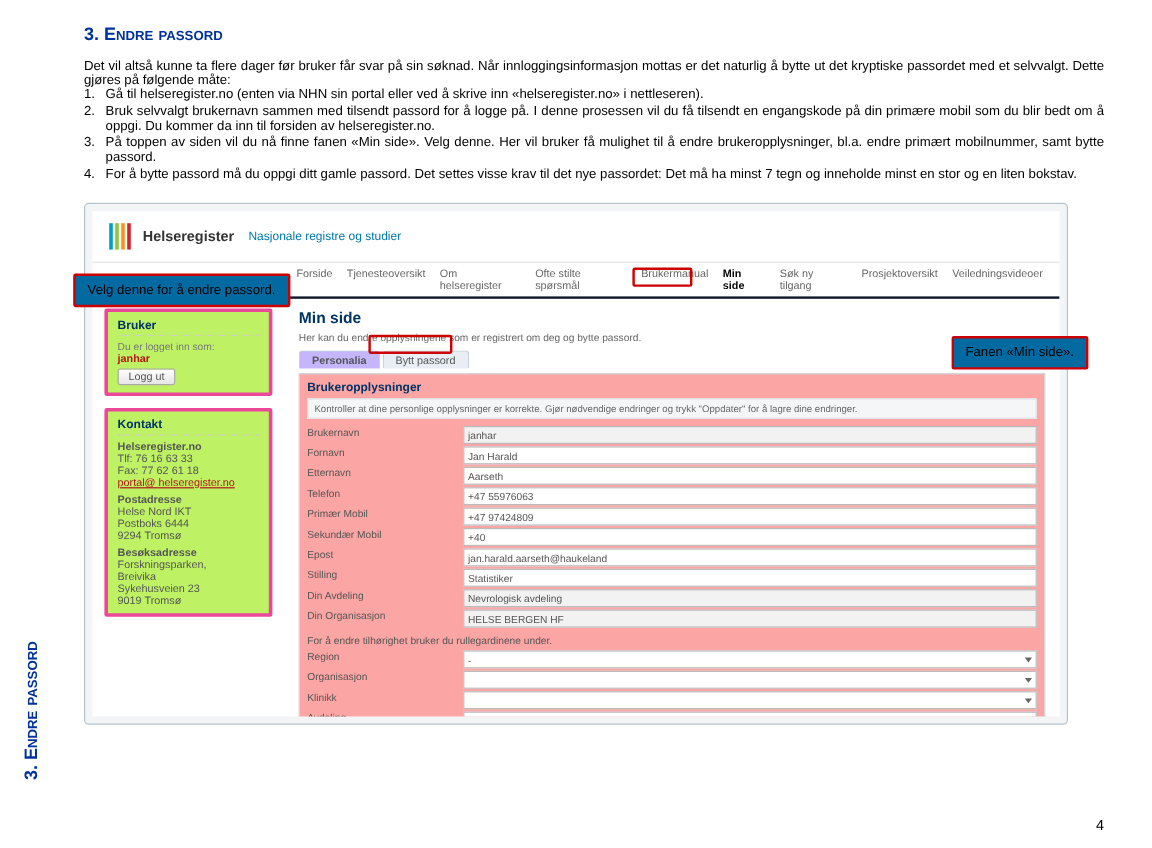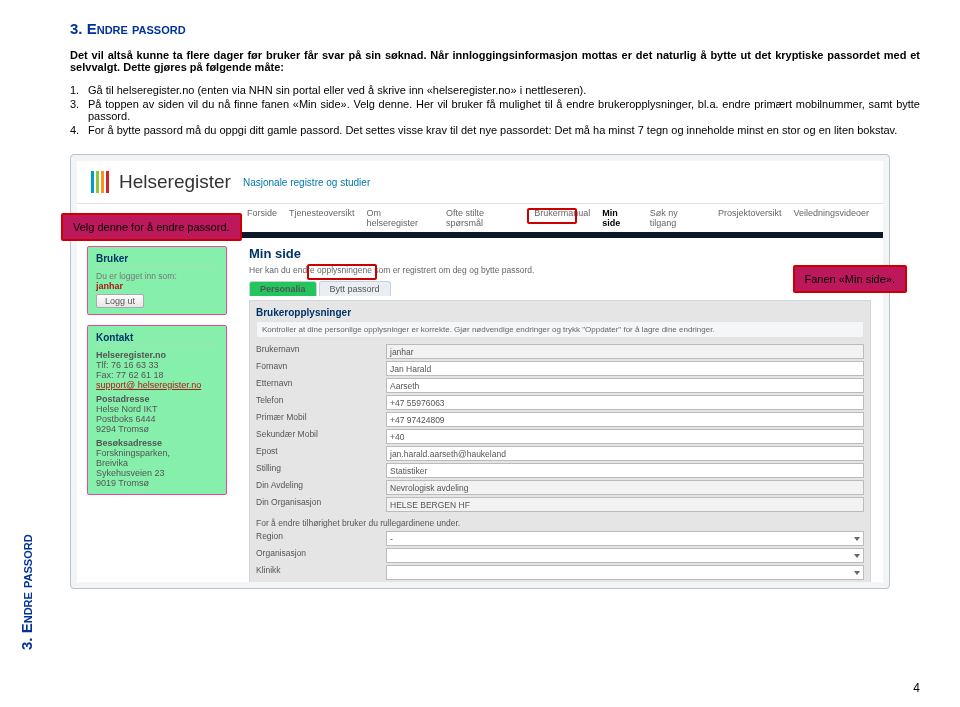--- a/index.html
+++ b/index.html
@@ -13,21 +13,21 @@
     position: relative;
     padding: 20px 40px 20px 70px;
   }
   .heading {
     color: #003399;
     font-size: 15px;
     font-weight: bold;
     font-variant: small-caps;
     margin-bottom: 12px;
   }
-  .intro { text-align: justify; margin-bottom: 11px; font-weight: bold; }
+  .intro { text-align: justify; margin-bottom: 0; }
   ol.steps { list-style: none; padding-left: 0; }
   ol.steps li { text-align: justify; margin-bottom: 2px; padding-left: 18px; text-indent: -18px; }
   ol.steps li .num { display: inline-block; width: 18px; text-indent: 0; }
 
   .side-label {
     position: absolute;
     left: 18px;
     bottom: 40px;
     transform: rotate(-90deg);
     transform-origin: left top;
@@ -60,21 +60,21 @@
     height: 100%;
     position: relative;
     overflow: hidden;
     font-size: 9px;
     color: #555;
   }
 
   .callout {
     position: absolute;
     border: 2px solid #cc0000;
-    background: #be185d;
+    background: #0369a1;
     padding: 6px 10px;
     font-size: 11px;
     color: #000;
     border-radius: 2px;
     z-index: 50;
   }
   .callout-left { left: -10px; top: 58px; }
   .callout-right { right: -18px; top: 110px; }
 
   .site-header {
@@ -87,46 +87,46 @@
     display: flex;
     gap: 2px;
     margin-right: 10px;
   }
   .logo-mark span {
     width: 3px; height: 22px; background: #00a0c6;
   }
   .logo-mark span:nth-child(2){background:#8cc63f;}
   .logo-mark span:nth-child(3){background:#f7941e;}
   .logo-mark span:nth-child(4){background:#d2232a;}
-  .logo-text { font-size: 19px; font-weight: normal; color: #333; }
+  .logo-text { font-size: 12px; font-weight: bold; color: #333; }
   .logo-sub { font-size: 10px; color: #0077aa; margin-left: 12px; }
 
   .topnav {
     display: flex;
     gap: 12px;
     padding: 4px 14px 4px 170px;
     font-size: 9px;
     color: #666;
-    border-bottom: 6px solid #0f172a;
+    border-bottom: 2px solid #0f172a;
   }
   .topnav span { cursor: default; }
   .topnav .active { color: #000; font-weight: bold; }
 
   .content-area {
     display: flex;
     height: calc(100% - 74px);
   }
   .leftcol {
     width: 160px;
     padding: 8px 10px;
     font-size: 9px;
   }
   .box {
-    border: 1px solid #ec4899;
-    background: #86efac;
+    border: 3px solid #ec4899;
+    background: #bef264;
     padding: 6px 8px;
     margin-bottom: 10px;
     border-radius: 2px;
   }
   .box h4 {
     font-size: 10px;
     color: #003366;
     border-bottom: 1px dotted #ccc;
     margin-bottom: 4px;
     padding-bottom: 2px;
@@ -157,26 +157,26 @@
   }
   .tab {
     background: #e8eef3;
     border: 1px solid #c8d0d8;
     border-bottom: none;
     padding: 2px 10px;
     font-size: 9px;
     border-radius: 3px 3px 0 0;
     position: relative;
   }
-  .tab.active { background: #22c55e; font-weight: bold; }
+  .tab.active { background: #c4b5fd; font-weight: bold; }
   .red-box { position: absolute; border: 2px solid #cc0000; border-radius: 2px; z-index:40; }
 
   .panel {
     border: 1px solid #d0d8de;
-    background: #e5e5e5;
+    background: #fca5a5;
     padding: 6px;
   }
   .panel-head {
     color: #003366;
     font-size: 10px;
     font-weight: bold;
     margin-bottom: 3px;
   }
   .panel-note {
     background: #f4f6f8;
@@ -213,20 +213,21 @@
   }
   .subhead { font-size: 8.5px; color: #555; margin: 6px 0 3px; }
 </style>
 </head>
 <body>
 
 <div class="heading">3. Endre passord</div>
 <p class="intro">Det vil altså kunne ta flere dager før bruker får svar på sin søknad. Når innloggingsinformasjon mottas er det naturlig å bytte ut det kryptiske passordet med et selvvalgt. Dette gjøres på følgende måte:</p>
 <ol class="steps">
   <li><span class="num">1.</span><span>Gå til helseregister.no (enten via NHN sin portal eller ved å skrive inn «helseregister.no» i nettleseren).</span></li>
+  <li><span class="num">2.</span><span>Bruk selvvalgt brukernavn sammen med tilsendt passord for å logge på. I denne prosessen vil du få tilsendt en engangskode på din primære mobil som du blir bedt om å oppgi. Du kommer da inn til forsiden av helseregister.no.</span></li>
   <li><span class="num">3.</span><span>På toppen av siden vil du nå finne fanen «Min side». Velg denne. Her vil bruker få mulighet til å endre brukeropplysninger, bl.a. endre primært mobilnummer, samt bytte passord.</span></li>
   <li><span class="num">4.</span><span>For å bytte passord må du oppgi ditt gamle passord. Det settes visse krav til det nye passordet: Det må ha minst 7 tegn og inneholde minst en stor og en liten bokstav.</span></li>
 </ol>
 
 <div class="shot-wrap">
 
   <div class="callout callout-left">Velg denne for å endre passord.</div>
   <div class="callout callout-right">Fanen «Min side».</div>
 
   <div class="shot-inner">
@@ -260,21 +261,21 @@
           <h4>Bruker</h4>
           <div class="lbl">Du er logget inn som:</div>
           <div class="val">janhar</div>
           <div class="btn">Logg ut</div>
         </div>
         <div class="box">
           <h4>Kontakt</h4>
           <div style="font-weight:bold;">Helseregister.no</div>
           <div>Tlf: 76 16 63 33</div>
           <div>Fax: 77 62 61 18</div>
-          <div class="link">support@ helseregister.no</div>
+          <div class="link">portal@ helseregister.no</div>
           <div style="font-weight:bold;margin-top:4px;">Postadresse</div>
           <div>Helse Nord IKT</div>
           <div>Postboks 6444</div>
           <div>9294 Tromsø</div>
           <div style="font-weight:bold;margin-top:4px;">Besøksadresse</div>
           <div>Forskningsparken,</div>
           <div>Breivika</div>
           <div>Sykehusveien 23</div>
           <div>9019 Tromsø</div>
         </div>

